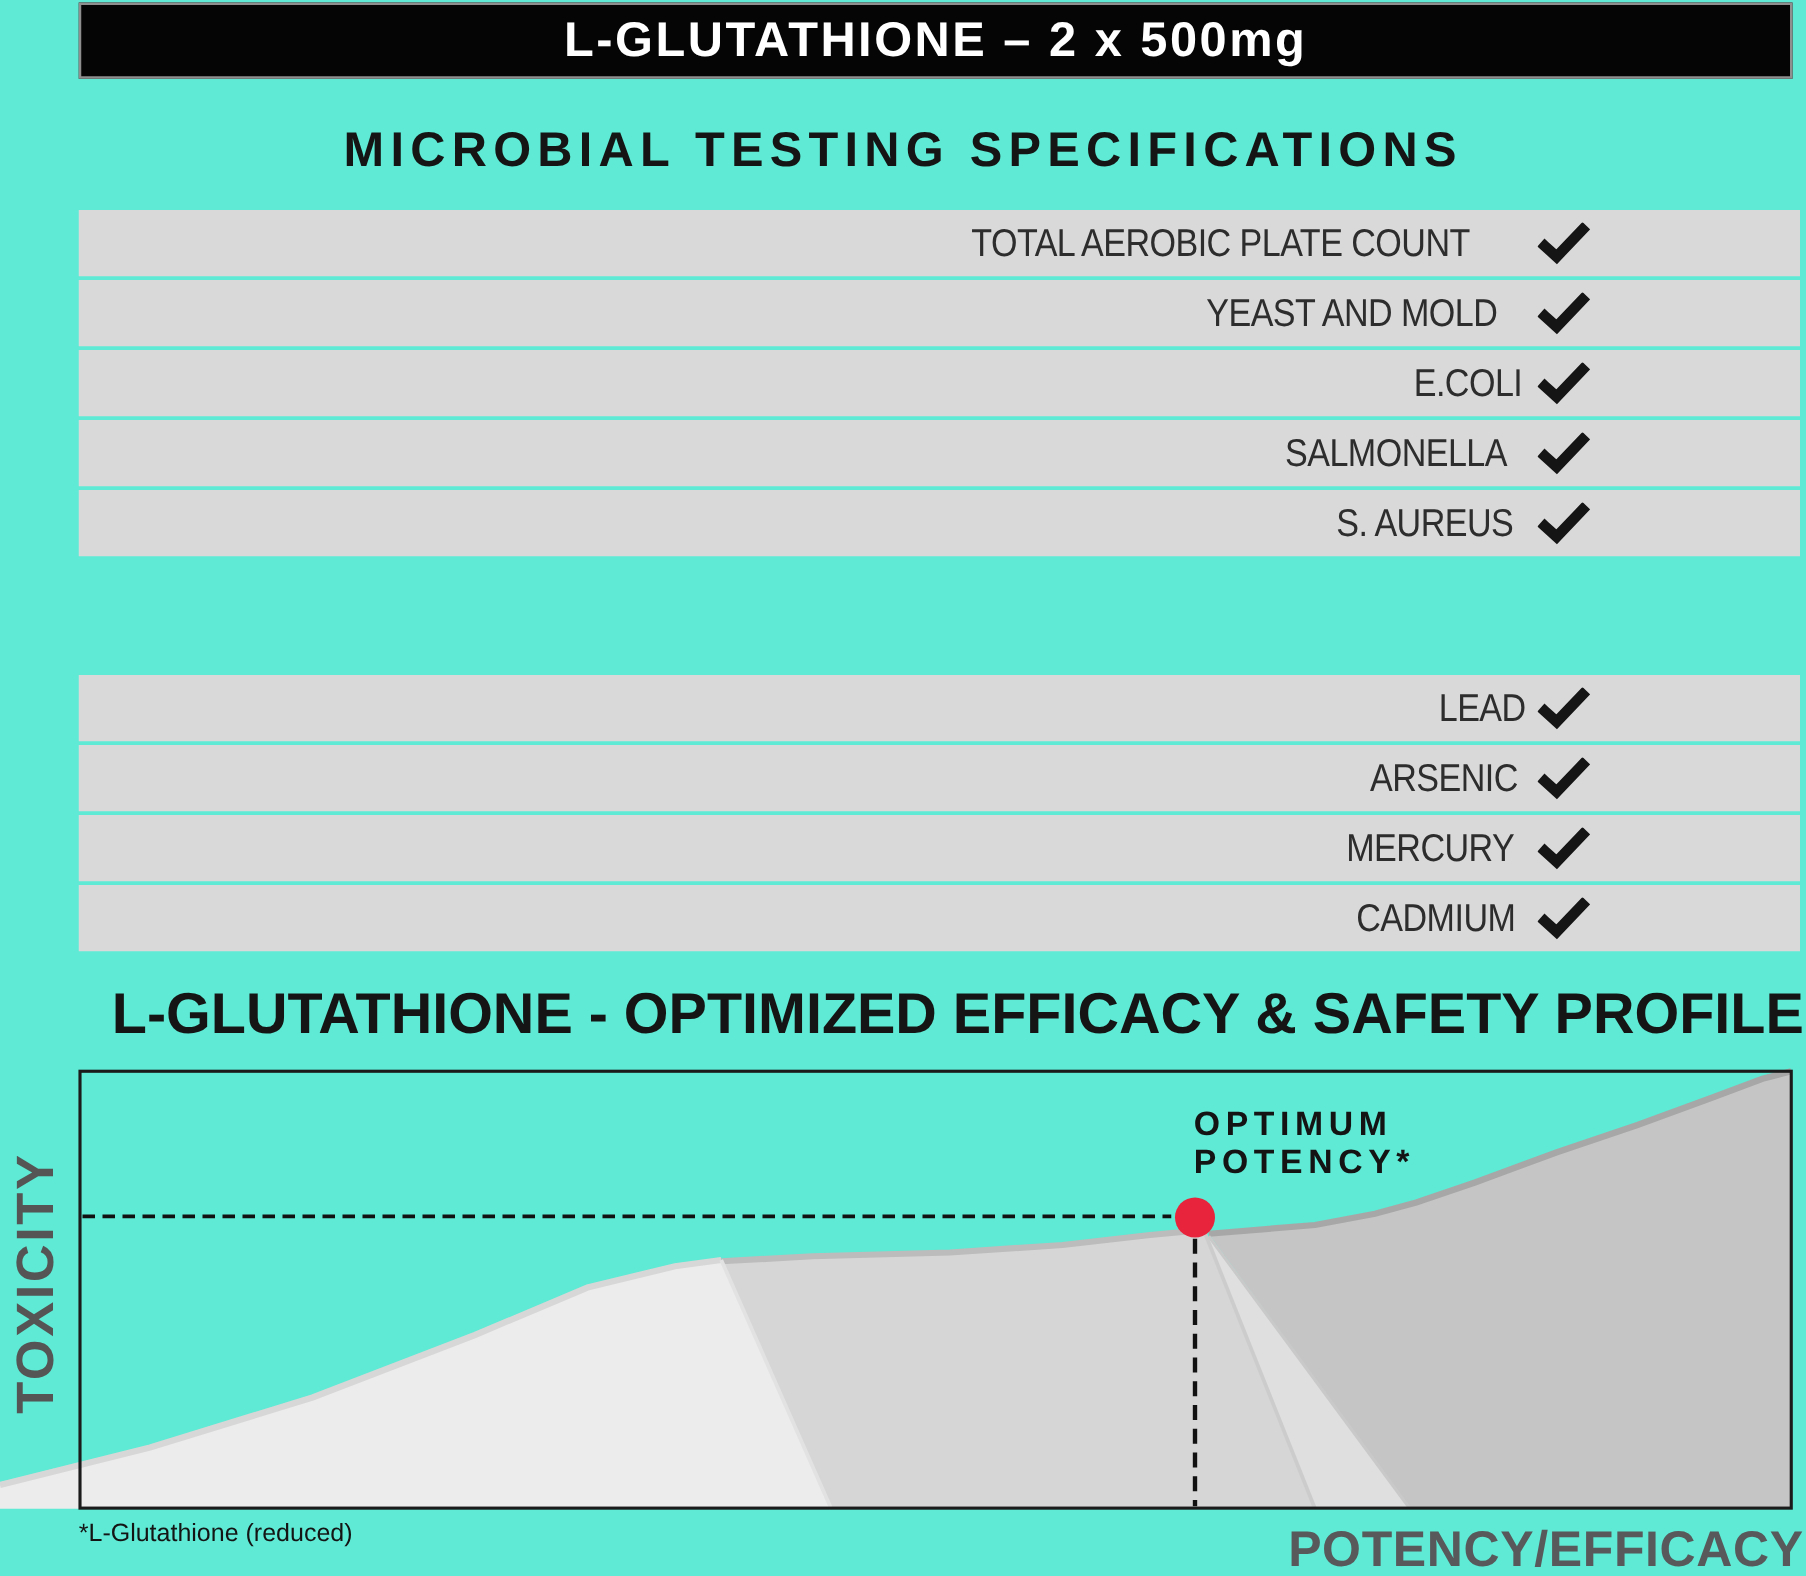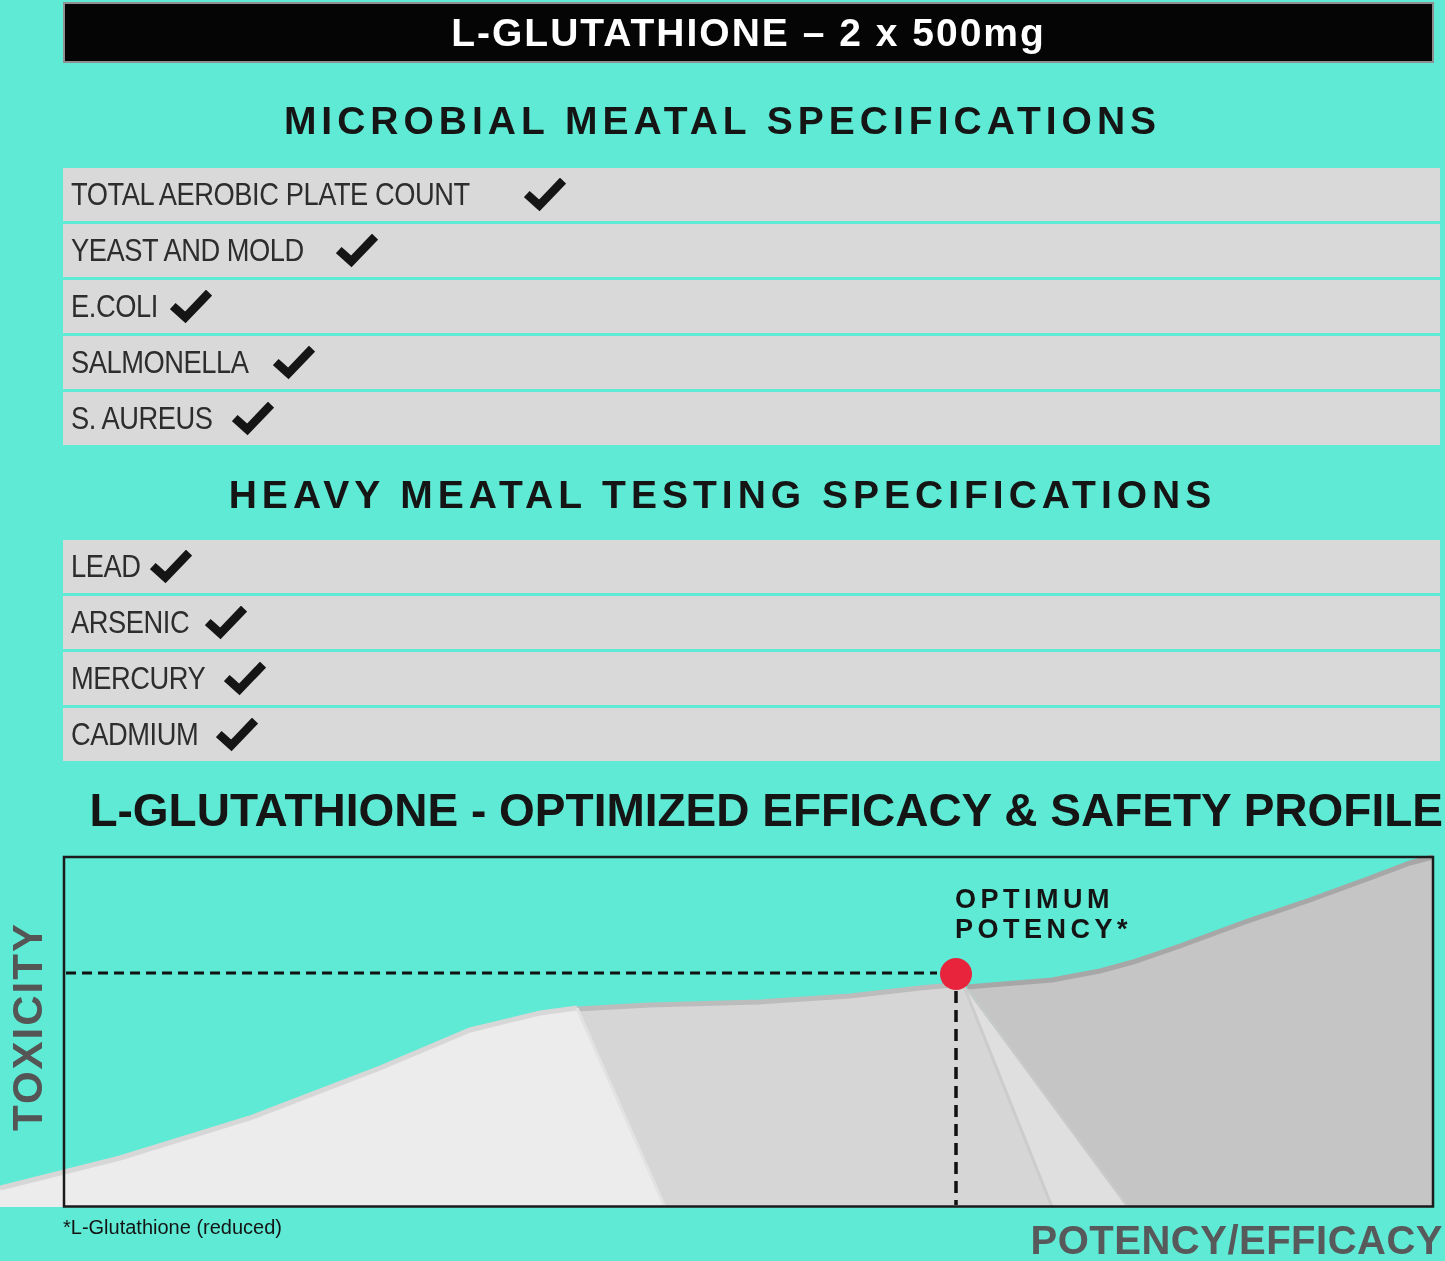--- a/index.html
+++ b/index.html
@@ -12,21 +12,21 @@
   .header-bar span{color:#ffffff;font-size:39px;font-weight:700;letter-spacing:2px;white-space:nowrap;}
   
   .h2{left:0;width:1445px;text-align:center;color:#151515;font-size:39px;font-weight:700;
       letter-spacing:5px;white-space:nowrap;}
   .h2.micro{top:99px;}
   .h2.heavy{top:473px;}
   .h3-chart{left:63px;top:783px;width:1380px;text-align:right;color:#151515;font-size:46px;
       font-weight:700;letter-spacing:0px;white-space:nowrap;}
   
   .trow{left:63px;width:1377px;height:53px;background:#d9d9d9;display:flex;
-        align-items:center;justify-content:flex-start;padding:0 168px 0 8px;box-sizing:border-box;}
+        align-items:center;justify-content:flex-end;padding:0 168px 0 8px;box-sizing:border-box;}
   .trow .lbl{display:inline-block;transform:scaleX(.88);transform-origin:0 50%;
         font-size:31px;color:#2d2d2d;letter-spacing:-0.5px;white-space:nowrap;}
   .check{width:42px;height:34px;flex:0 0 auto;}
   
   .ann-value{left:665px;top:872px;width:270px;text-align:right;font-size:84px;font-weight:800;
       letter-spacing:-2px;line-height:1;color:#0d0d0d;white-space:nowrap;}
   .ann-label{left:955px;top:884px;font-size:27px;font-weight:700;letter-spacing:4.5px;
       line-height:30px;color:#141414;white-space:nowrap;}
   .toxicity{left:-71px;top:1010px;width:198px;height:44px;line-height:44px;text-align:center;
       transform:rotate(-90deg);font-size:42px;font-weight:700;letter-spacing:2px;color:#555555;white-space:nowrap;}
@@ -35,21 +35,21 @@
 </style>
 </head>
 <body>
 
 <div id="page">
 
   <div class="abs header-bar">
     <span>L-GLUTATHIONE – 2 x 500mg</span>
   </div>
 
-  <div class="abs h2 micro">MICROBIAL MEATAL SPECIFICATIONS</div>
+  <div class="abs h2 micro">MICROBIAL TESTING SPECIFICATIONS</div>
 
   <div>
     <div class="abs trow" style="top:168px">
       <span class="lbl">TOTAL AEROBIC PLATE COUNT</span>
       <svg class="check" viewBox="0 0 44 36">
           <polyline points="6,20 16,29 38,6" fill="none" stroke="#151515" stroke-width="9" stroke-linecap="square" stroke-linejoin="miter"></polyline>
         </svg>
     </div>
     <div class="abs trow" style="top:224px">
       <span class="lbl">YEAST AND MOLD</span>
@@ -70,21 +70,20 @@
         </svg>
     </div>
     <div class="abs trow" style="top:392px">
       <span class="lbl">S. AUREUS</span>
       <svg class="check" viewBox="0 0 44 36">
           <polyline points="6,20 16,29 38,6" fill="none" stroke="#151515" stroke-width="9" stroke-linecap="square" stroke-linejoin="miter"></polyline>
         </svg>
     </div>
   </div>
 
-  <div class="abs h2 heavy">HEAVY MEATAL TESTING SPECIFICATIONS</div>
 
   <div>
     <div class="abs trow" style="top:540px">
       <span class="lbl">LEAD</span>
       <svg class="check" viewBox="0 0 44 36">
           <polyline points="6,20 16,29 38,6" fill="none" stroke="#151515" stroke-width="9" stroke-linecap="square" stroke-linejoin="miter"></polyline>
         </svg>
     </div>
     <div class="abs trow" style="top:596px">
       <span class="lbl">ARSENIC</span>

